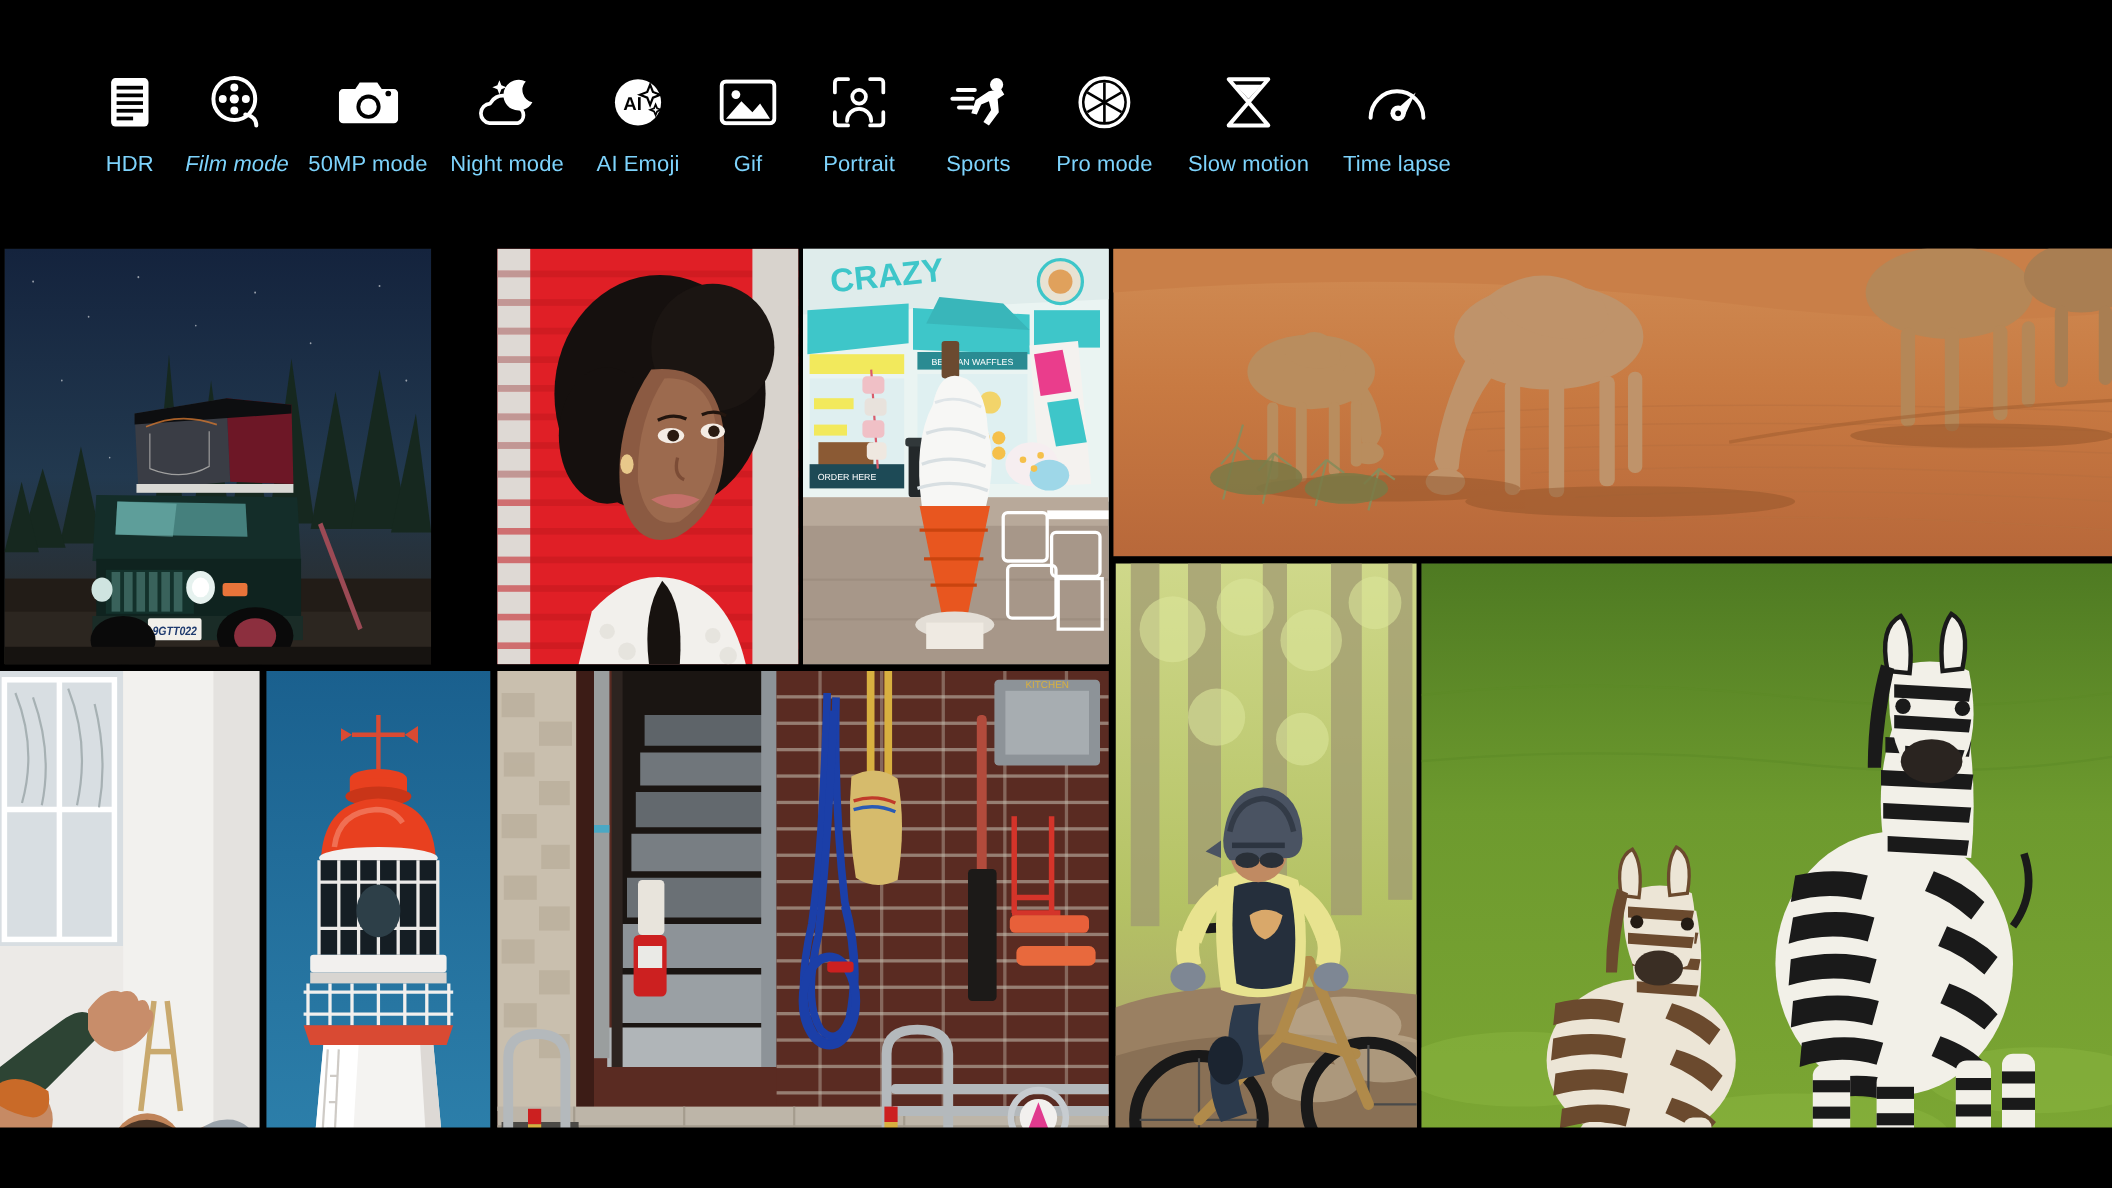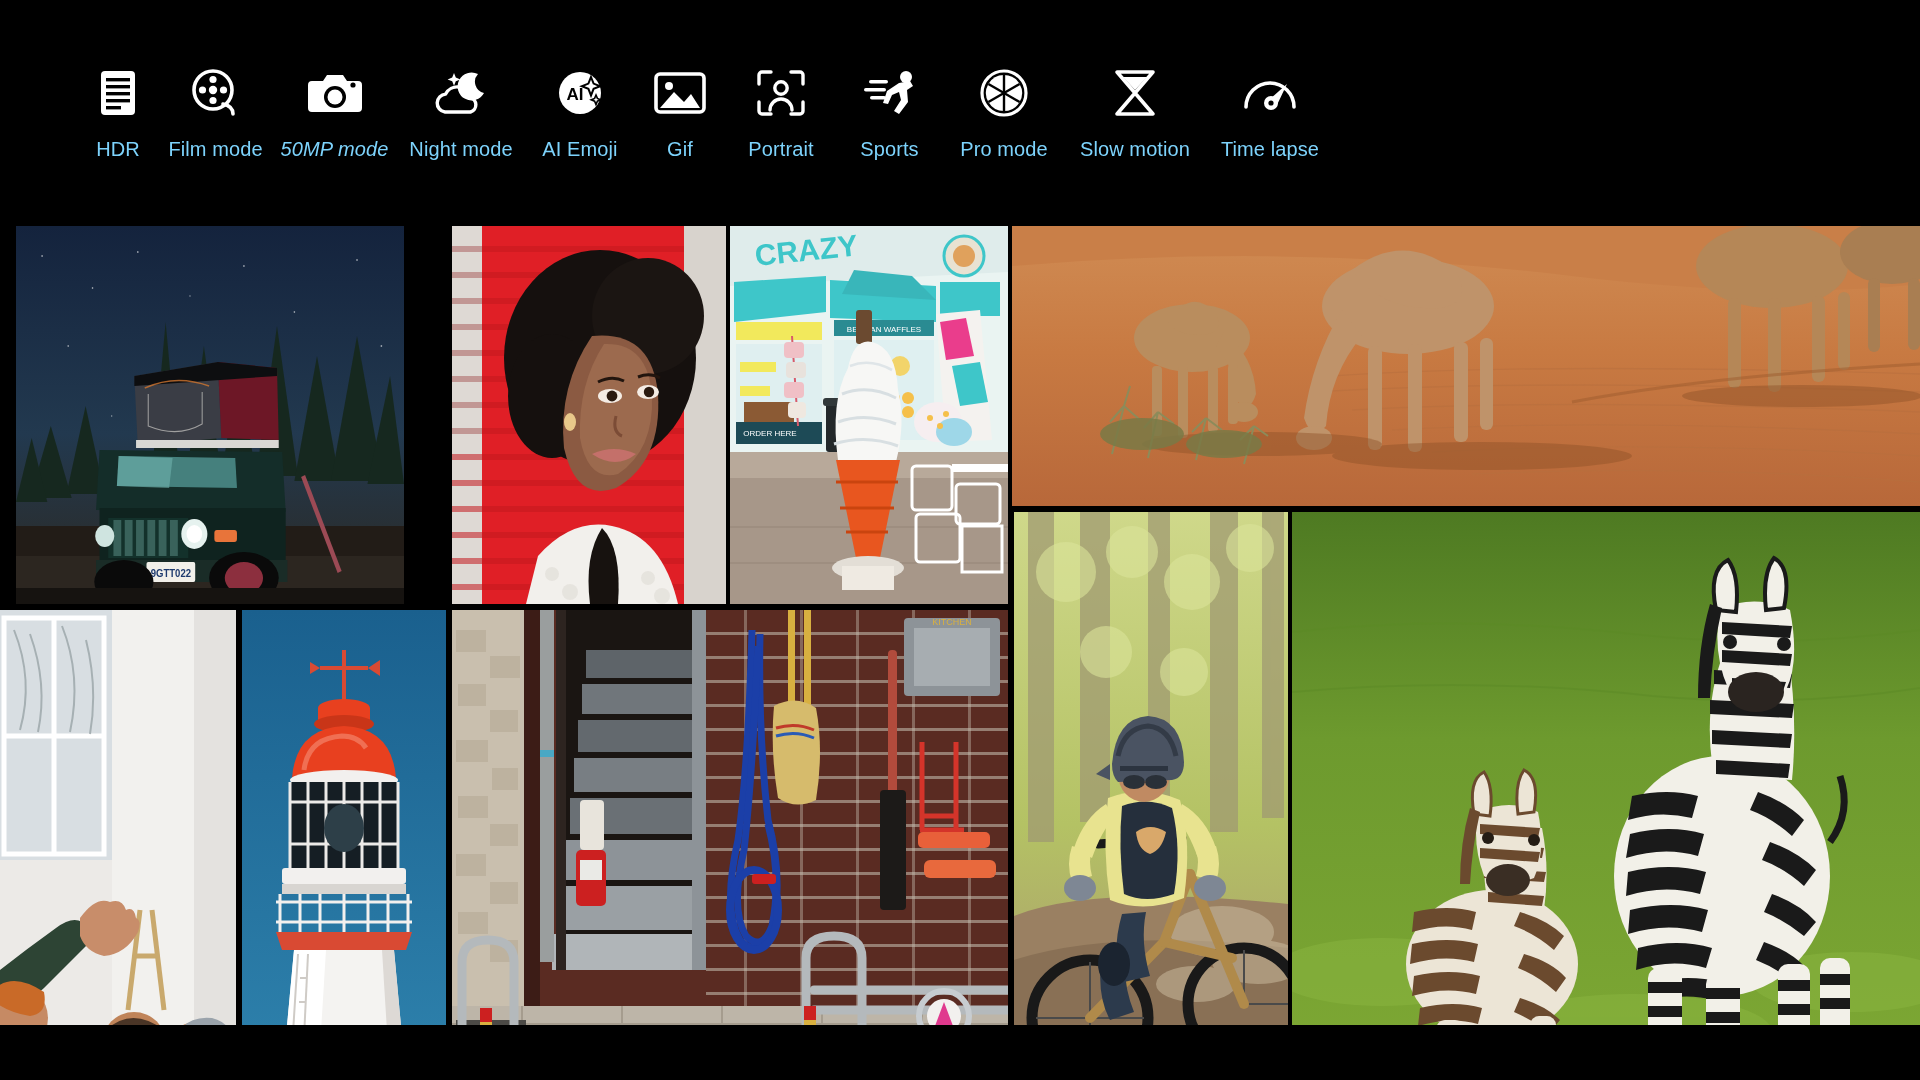--- a/index.html
+++ b/index.html
@@ -88,36 +88,36 @@
         <rect x="9" y="9" width="24" height="3.4" fill="#000"></rect>
         <rect x="9" y="16" width="24" height="3.4" fill="#000"></rect>
         <rect x="9" y="23" width="24" height="3.4" fill="#000"></rect>
         <rect x="9" y="30" width="24" height="3.4" fill="#000"></rect>
         <rect x="9" y="37" width="15" height="3.4" fill="#000"></rect>
       </svg>
     </div>
     <div class="mode-label">HDR</div>
   </div>
 
-  <div class="mode-item" style="width:115px;">
+  <div class="mode-item" style="width:115px;font-style:italic;">
     <div class="mode-icon">
       <svg width="50" height="50" viewBox="0 0 50 50">
         <circle cx="22" cy="22" r="19" fill="none" stroke="#fff" stroke-width="3.6"></circle>
         <circle cx="22" cy="22" r="4.2" fill="#fff"></circle>
         <circle cx="22" cy="11.5" r="3.6" fill="#fff"></circle>
         <circle cx="22" cy="32.5" r="3.6" fill="#fff"></circle>
         <circle cx="11.5" cy="22" r="3.6" fill="#fff"></circle>
         <circle cx="32.5" cy="22" r="3.6" fill="#fff"></circle>
         <path d="M32 36 Q42 38 42 46" fill="none" stroke="#fff" stroke-width="3.6" stroke-linecap="round"></path>
       </svg>
     </div>
     <div class="mode-label">Film mode</div>
   </div>
 
-  <div class="mode-item" style="width:123px;font-style:italic;">
+  <div class="mode-item" style="width:123px;">
     <div class="mode-icon">
       <svg width="54" height="46" viewBox="0 0 54 46">
         <path d="M4 11h11l4-6h16l4 6h11a4 4 0 0 1 4 4v23a4 4 0 0 1-4 4H4a4 4 0 0 1-4-4V15a4 4 0 0 1 4-4z" fill="#fff"></path>
         <circle cx="27" cy="27" r="11" fill="#000"></circle>
         <circle cx="27" cy="27" r="7.5" fill="#fff"></circle>
         <circle cx="45" cy="15" r="2.6" fill="#000"></circle>
       </svg>
     </div>
     <div class="mode-label">50MP mode</div>
   </div>
@@ -230,21 +230,21 @@
         <circle cx="29" cy="32" r="2.6" fill="#000"></circle>
       </svg>
     </div>
     <div class="mode-label">Time lapse</div>
   </div>
 
 </div>
 
 <div id="gallery">
 
-  <div class="tile" style="left:16px; top:0px; width:388px; height:378px;">
+  <div class="tile" style="left:4px; top:0px; width:388px; height:378px;font-style:italic;">
     <svg class="ph" viewBox="0 0 446 378" preserveAspectRatio="none">
       <defs>
         <linearGradient id="g1sky" x1="0" y1="0" x2="0" y2="1">
           <stop offset="0%" stop-color="#14233d"></stop>
           <stop offset="55%" stop-color="#22394f"></stop>
           <stop offset="100%" stop-color="#2d2820"></stop>
         </linearGradient>
       </defs>
       <rect width="446" height="378" fill="url(#g1sky)"></rect>
       <g fill="#fff" opacity="0.55">

